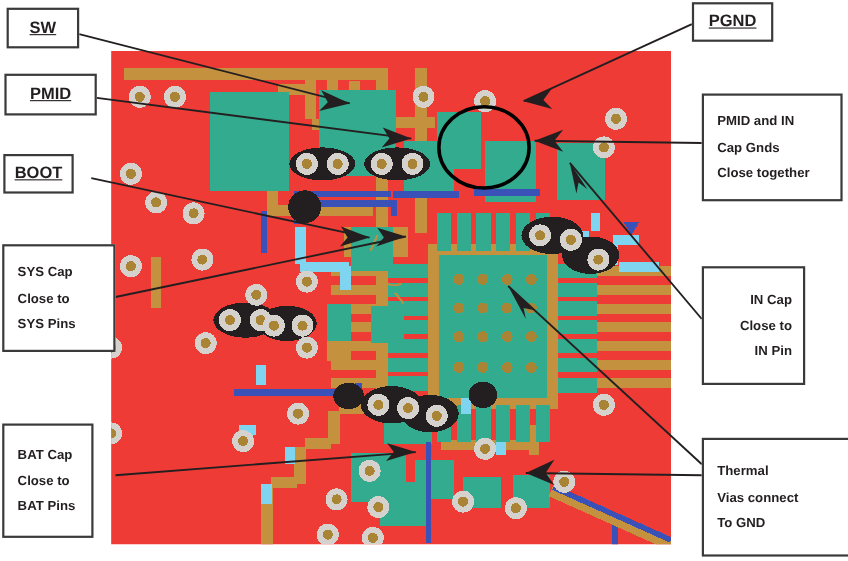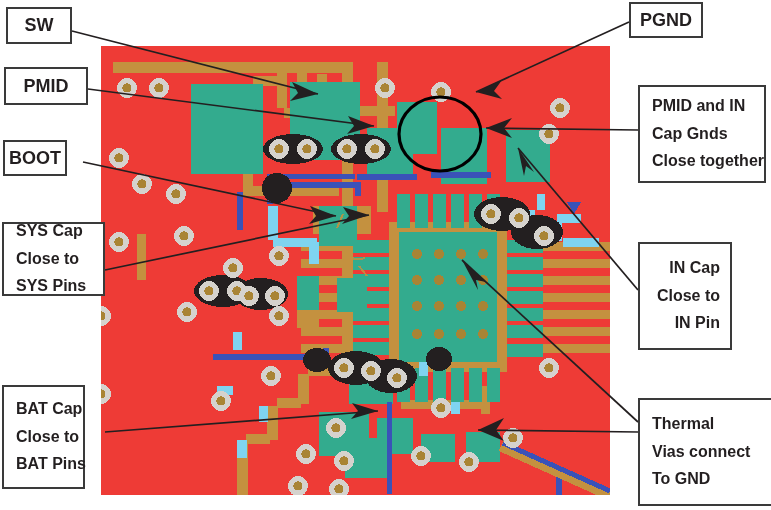--- a/index.html
+++ b/index.html
@@ -37,30 +37,31 @@
     box-sizing: border-box;
     background: #ffffff;
     border: 2px solid #3a3a3a;
     display: flex;
     flex-direction: column;
     justify-content: center;
     z-index: 40;
   }
   .callout .cl-line {
     font-weight: bold;
-    font-size: 16px;
+    font-size: 12px;
     color: #231f20;
     line-height: 1.05;
     white-space: nowrap;
   }
   .callout.single {
     align-items: center;
   }
   .callout.single .cl-line {
-    font-size: 18px;
+    font-size: 15px;
+    text-decoration: underline;
   }
   .callout.multi {
     align-items: flex-start;
     padding: 7px 10px 7px 12px;
     gap: 11px;
   }
   
   #annotations {
     position: absolute;
     left: 0; top: 0;
@@ -347,21 +348,21 @@
   </div>
 
   <div class="callout single" style="left:4px; top:67px; width:84px; height:38px;text-align:center;">
     <div class="cl-line">PMID</div>
   </div>
 
   <div class="callout single" style="left:3px; top:140px; width:64px; height:36px;">
     <div class="cl-line">BOOT</div>
   </div>
 
-  <div class="callout multi" style="left:2px; top:222px; width:103px; height:74px;">
+  <div class="callout multi" style="left:2px; top:222px; width:103px; height:98px;">
     <div class="cl-line">SYS Cap</div>
     <div class="cl-line">Close to</div>
     <div class="cl-line">SYS Pins</div>
   </div>
 
   <div class="callout multi" style="left:2px; top:385px; width:83px; height:104px;">
     <div class="cl-line">BAT Cap</div>
     <div class="cl-line">Close to</div>
     <div class="cl-line">BAT Pins</div>
   </div>

